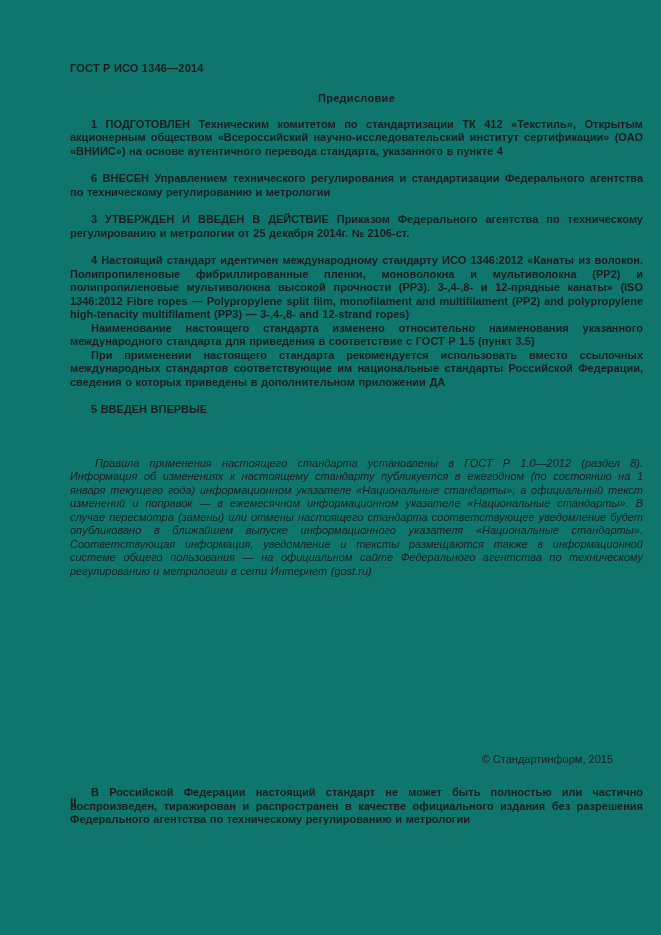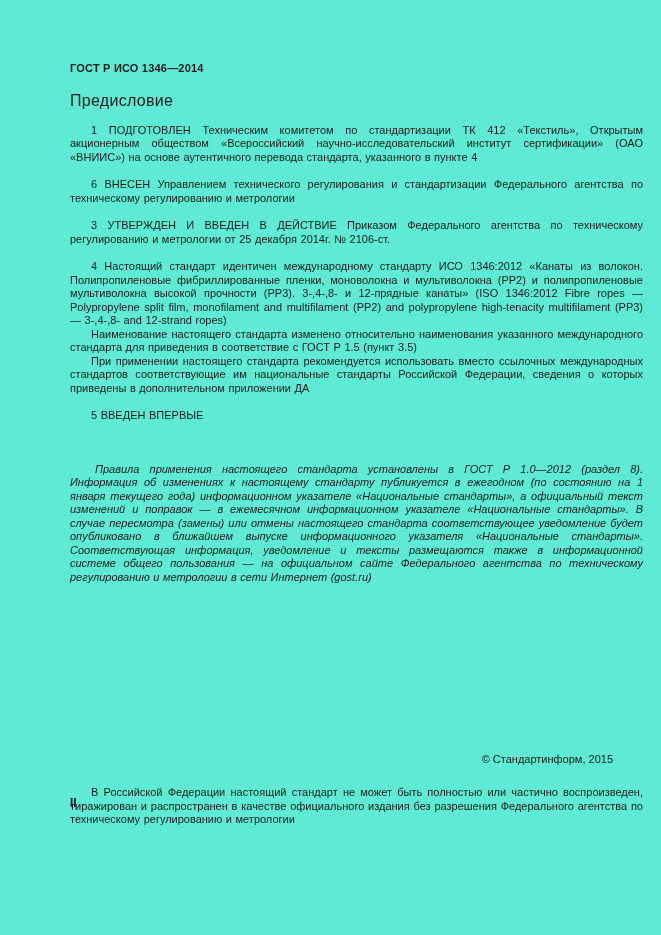--- a/index.html
+++ b/index.html
@@ -1,50 +1,52 @@
 <!DOCTYPE html>
 <html lang="ru"><head>
 <meta charset="utf-8">
 <style>
   html, body { margin: 0; padding: 0; background: #ffffff; }
   .page {
     position: relative;
     width: 661px;
     height: 935px;
-    background: #5eead4;
+    background: #0f766e;
     font-family: "Liberation Sans", sans-serif;
     color: #1c1c1c;
     overflow: hidden;
   }
   .content {
     position: absolute;
     left: 70px;
     top: 62px;
     width: 573px;
   }
   .running-header {
     font-weight: bold;
     font-size: 11px;
     line-height: 13.5px;
     letter-spacing: 0.2px;
   }
   .title {
     margin: 16px 0 0 0;
-    font-size: 16px;
-    font-weight: normal;
+    font-size: 11px;
+    font-weight: bold;
+    text-align: center;
     letter-spacing: 0.3px;
   }
   .clause { margin-top: 14px; }
   .clause p, .reproduction {
     margin: 0;
     font-size: 11px;
     line-height: 13.5px;
     text-align: justify;
     text-indent: 21px;
     word-spacing: 0.5px;
+    font-weight: bold;
   }
   .application-note {
     margin: 40px 0 10px 0;
     font-size: 11px;
     font-style: italic;
     line-height: 13.5px;
     text-align: justify;
     text-indent: 25px;
     word-spacing: 0.5px;
   }

